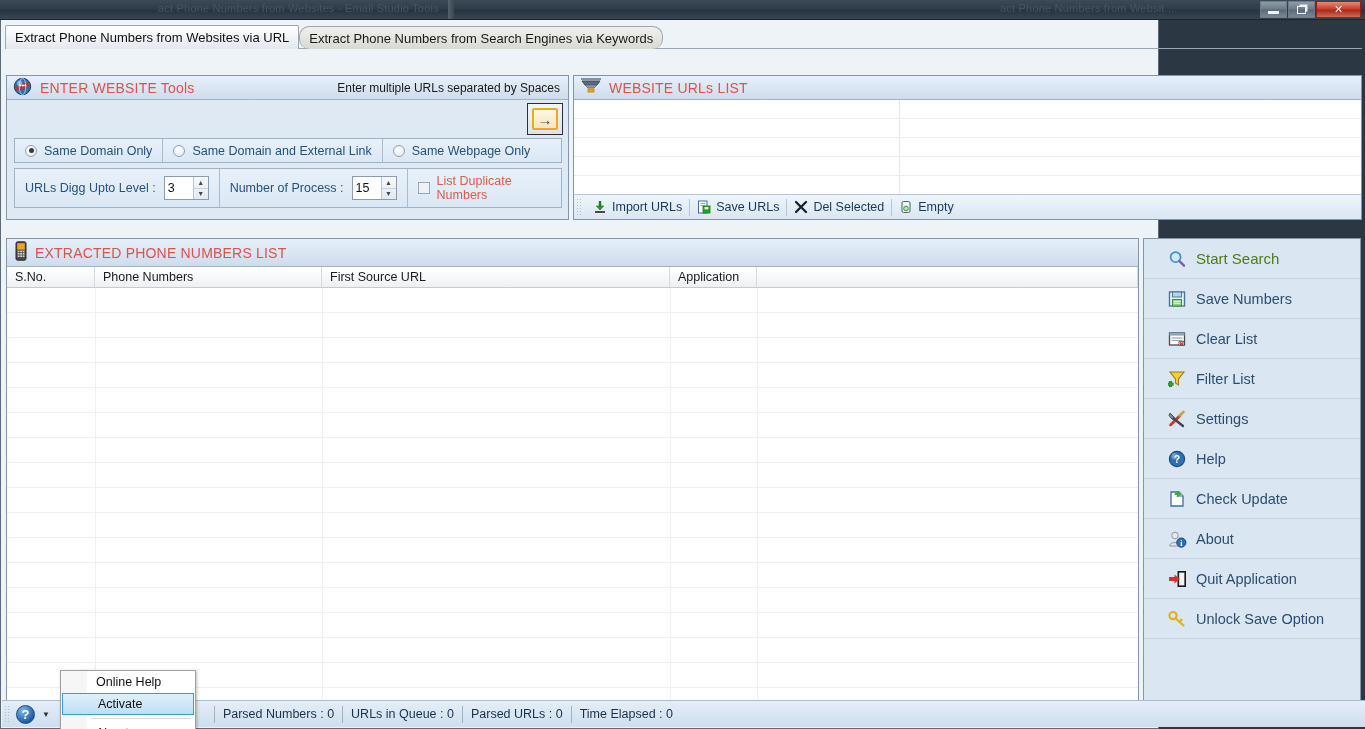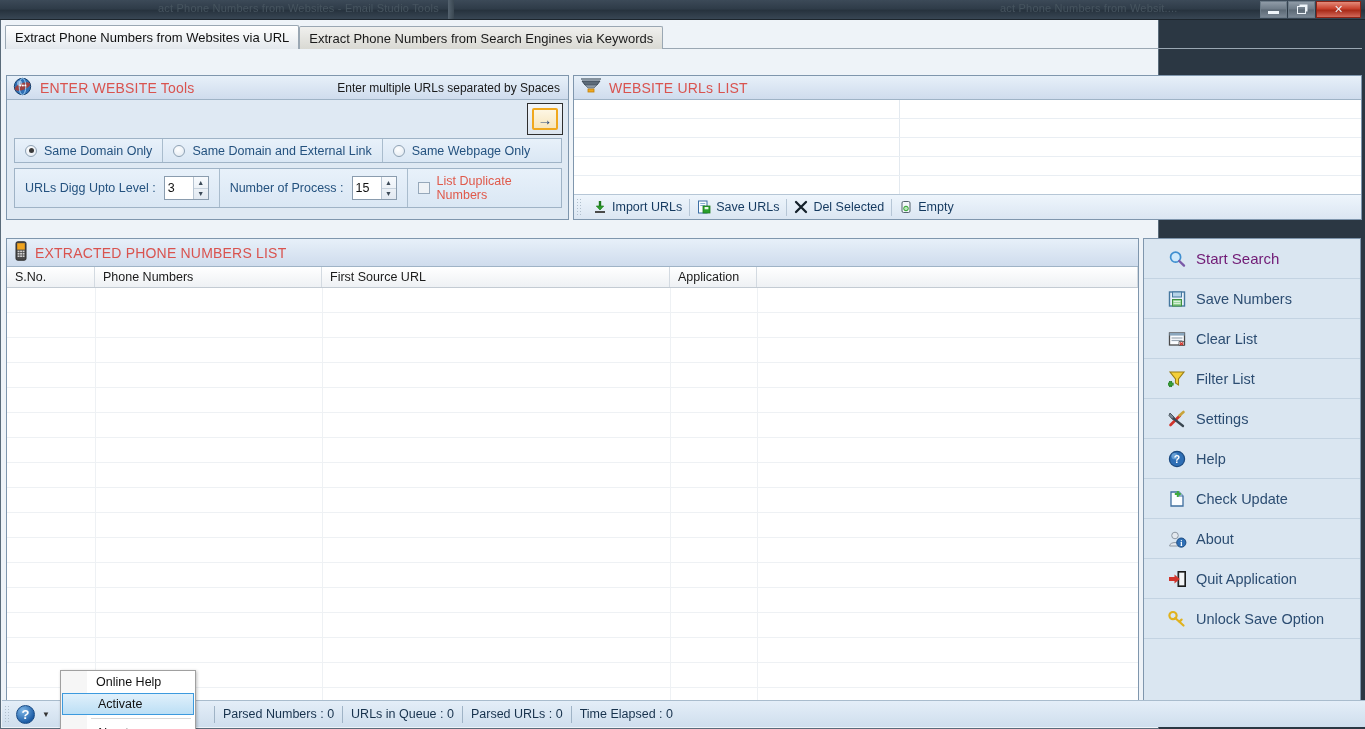--- a/index.html
+++ b/index.html
@@ -59,21 +59,21 @@
   #tabstrip { position: absolute; left: 4px; top: 4px; height: 25px; display: flex; align-items: flex-end; }
   .tab {
     height: 24px; padding: 0 9px; display: flex; align-items: center;
     font-size: 13px; color: #111; white-space: nowrap;
     border: 1px solid #9aa7b3; border-bottom: none;
     background: linear-gradient(180deg,#ffffff,#e3e8ed);
     border-radius: 2px 2px 0 0;
   }
   .tab.inactive {
     background: linear-gradient(180deg,#f0f0ee,#d9d9d3);
-    color: #1a1a1a; height: 23px;
+    color: #1a1a1a; height: 23px; border-radius: 10px;
   }
   #tabline {
     position: absolute; left: 4px; top: 28px; width: 1357px; height: 1px; background:#9aa7b3;
   }
 
   
   .panel {
     position: absolute;
     border: 1px solid #7f96ad;
     background: #dfe9f3;
@@ -196,21 +196,21 @@
   
   #sidebar {
     position:absolute; left:1142px; top:218px; width:218px; height:477px;
     border:1px solid #7f96ad; background:#dae6f1;
   }
   .sb-item {
     height:40px; display:flex; align-items:center; padding-left:22px;
     border-bottom:1px solid #c3d3e2; color:#2c4d72; font-size:14.5px;
   }
   .sb-item .sb-ico { width:22px; display:flex; align-items:center; justify-content:center; margin-right:8px; flex:none; }
-  .sb-item.primary { color:#701a75; font-size:15px; }
+  .sb-item.primary { color:#4d7c0f; font-size:15px; }
 
   
   #statusbar {
     position:absolute; left:1px; bottom:1px; width:1363px; height:27px;
     background: linear-gradient(180deg,#e4eef8,#cfdeed);
     border-top:1px solid #a9bccd; display:flex; align-items:center;
   }
   #helpbtn { display:flex; align-items:center; padding:0 4px 0 2px; height:100%; }
   .circ-q {
     width:19px; height:19px; border-radius:50%;

